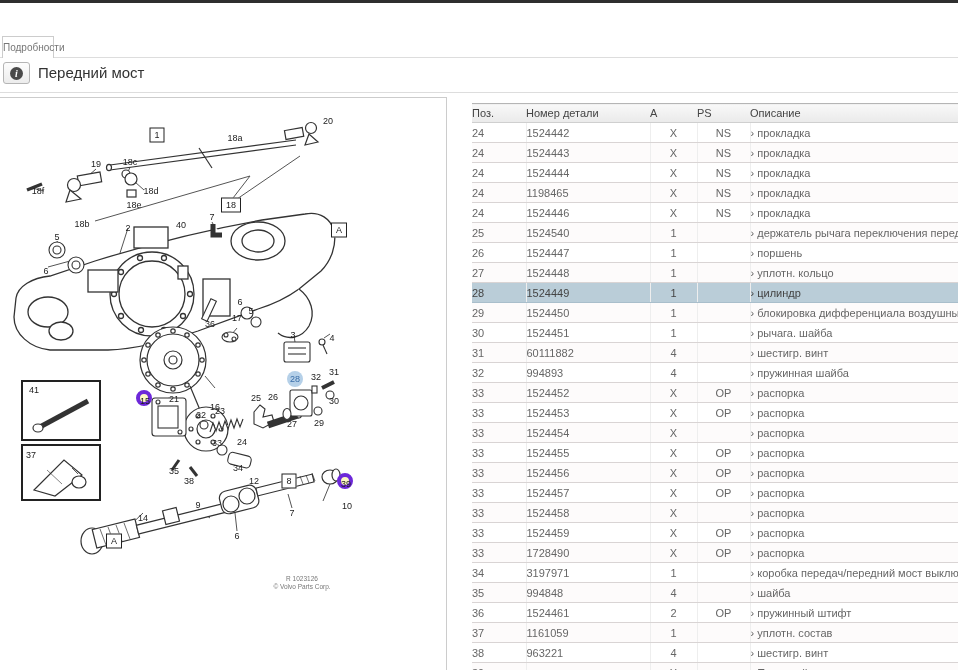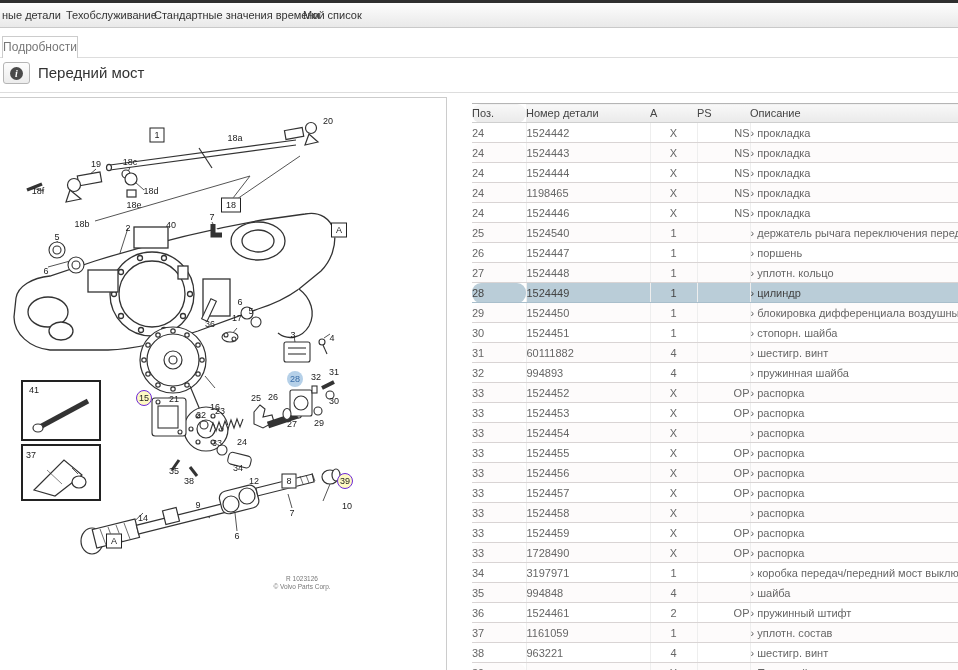--- a/index.html
+++ b/index.html
@@ -13,23 +13,23 @@
   
   .menubar {
     position:absolute; left:0; top:3px; width:958px; height:25px;
     background:linear-gradient(#fdfdfd,#e9e9e9); border-bottom:1px solid #c9c9c9;
   }
   .menubar .mitem {
     position:absolute; top:6px; font-size:11px; color:#333; cursor:default; white-space:nowrap;
   }
   
   .tab {
-    position:absolute; left:2px; top:36px; width:76px; height:22px;
+    position:absolute; left:2px; top:36px; width:52px; height:22px;
     background:#fff; border:1px solid #ccc; border-bottom:none;
-    font-size:12px; color:#777; text-align:center; line-height:21px; z-index:2;
+    font-size:10px; color:#777; text-align:center; line-height:21px; z-index:2;
   }
   .tabline { position:absolute; left:0; top:57px; width:958px; height:1px; background:#ddd; }
   
   .info-btn {
     position:absolute; left:3px; top:62px; width:27px; height:22px;
     border:1px solid #b5b5b5; border-radius:3px;
     background:linear-gradient(#fdfdfd,#ececec); text-align:center;
   }
   .info-glyph {
     display:inline-block; margin-top:4px; width:13px; height:13px; border-radius:50%;
@@ -44,21 +44,21 @@
     background:#fff; border-top:1px solid #ccc; border-right:1px solid #ccc;
   }
   .diagram-panel svg { position:absolute; left:0; top:0; }
   #diagram-labels { position:absolute; left:0; top:0; width:447px; height:573px; }
   .dlabel {
     position:absolute; transform:translate(-50%,-50%);
     font-size:9px; color:#222; white-space:nowrap; line-height:1; cursor:default;
   }
   .dlabel.boxed { border:1px solid #222; background:#fff; padding:2px 4px; }
   .dlabel.circled {
-    border:1px solid #6d28d9; background:#fef9c3; border-radius:50%;
+    border:4px solid #6d28d9; background:#fef9c3; border-radius:50%;
     width:16px; height:16px; line-height:14px; text-align:center; padding:0;
   }
   .dlabel.hlc {
     background:#b5d0e8; color:#3a6ea8; border-radius:50%;
     width:16px; height:16px; line-height:16px; text-align:center;
   }
   .diagram-ref {
     position:absolute; left:262px; top:477px; width:80px; text-align:center;
     font-size:6.5px; color:#777; line-height:1.25;
   }
@@ -76,40 +76,34 @@
     border-top:1px solid #b5b5b5; border-bottom:1px solid #cfcfcf;
     padding:0;
   }
   table.parts td {
     height:20px; color:#666; padding:0;
     border-bottom:1px solid #d9d4d4; border-right:1px solid #eee;
     overflow:hidden; white-space:nowrap;
   }
   table.parts tr:nth-child(even) td { background:#fdfbfb; }
   table.parts td:last-child { border-right:none;margin-left:48px; }
-  th.c-pos, td.c-pos { padding-left:10px;border-radius:9px; }
+  th.c-pos, td.c-pos { padding-left:10px; }
   th.c-num, td.c-num { padding-left:16px; }
   th.c-a,  td.c-a  { text-align:center; }
-  th.c-ps, td.c-ps { text-align:right; }
+  th.c-ps, td.c-ps { text-align:center; }
   th.c-desc, td.c-desc { padding-left:10px; color:#555; }
   table.parts tr.hl td { background:#bacdd8 !important; border-bottom-color:#a9becb; color:#444; }
 </style>
 </head>
 <body>
 
 <div id="screen">
 
   <div class="topline"></div>
 
-  <div class="menubar">
-    <span class="mitem" style="left:2px">ные детали</span>
-    <span class="mitem" style="left:66px">Техобслуживание</span>
-    <span class="mitem" style="left:154px">Стандартные значения времени</span>
-    <span class="mitem" style="left:303px">Мой список</span>
-  </div>
 
   <div class="tab">Подробности</div>
   <div class="tabline"></div>
 
   <div class="info-btn">
     <span class="info-glyph">i</span>
   </div>
   <div class="page-title">Передний мост</div>
 
   <div class="divider"></div>
@@ -295,21 +289,21 @@
         <span class="dlabel plain" style="left: 235px; top: 40px;">18a</span>
         <span class="dlabel plain" style="left: 96px; top: 66px;">19</span>
         <span class="dlabel plain" style="left: 130px; top: 64px;">18c</span>
         <span class="dlabel plain" style="left: 38px; top: 93px;">18f</span>
         <span class="dlabel plain" style="left: 151px; top: 93px;">18d</span>
         <span class="dlabel plain" style="left: 134px; top: 107px;">18e</span>
         <span class="dlabel plain" style="left: 82px; top: 126px;">18b</span>
         <span class="dlabel boxed" style="left: 231px; top: 107px;">18</span>
         <span class="dlabel plain" style="left: 128px; top: 130px;">2</span>
         <span class="dlabel plain" style="left: 212px; top: 119px;">7</span>
-        <span class="dlabel plain" style="left: 171px; top: 127px;">40</span>
+        <span class="dlabel plain" style="left: 181px; top: 127px;">40</span>
         <span class="dlabel boxed" style="left: 339px; top: 132px;">A</span>
         <span class="dlabel plain" style="left: 57px; top: 139px;">5</span>
         <span class="dlabel plain" style="left: 46px; top: 173px;">6</span>
         <span class="dlabel plain" style="left: 240px; top: 204px;">6</span>
         <span class="dlabel plain" style="left: 251px; top: 213px;">5</span>
         <span class="dlabel plain" style="left: 210px; top: 226px;">36</span>
         <span class="dlabel plain" style="left: 237px; top: 220px;">17</span>
         <span class="dlabel plain" style="left: 293px; top: 237px;">3</span>
         <span class="dlabel plain" style="left: 332px; top: 240px;">4</span>
         <span class="dlabel plain" style="left: 34px; top: 292px;">41</span>
@@ -436,21 +430,21 @@
             <td class="c-num">1524450</td>
             <td class="c-a">1</td>
             <td class="c-ps"></td>
             <td class="c-desc">› блокировка дифференциала воздушный фильтр</td>
           </tr>
           <tr>
             <td class="c-pos">30</td>
             <td class="c-num">1524451</td>
             <td class="c-a">1</td>
             <td class="c-ps"></td>
-            <td class="c-desc">› стопорн. шайба</td>
+            <td class="c-desc">› рычага. шайба</td>
           </tr>
           <tr>
             <td class="c-pos">31</td>
             <td class="c-num">60111882</td>
             <td class="c-a">4</td>
             <td class="c-ps"></td>
             <td class="c-desc">› шестигр. винт</td>
           </tr>
           <tr>
             <td class="c-pos">32</td>

